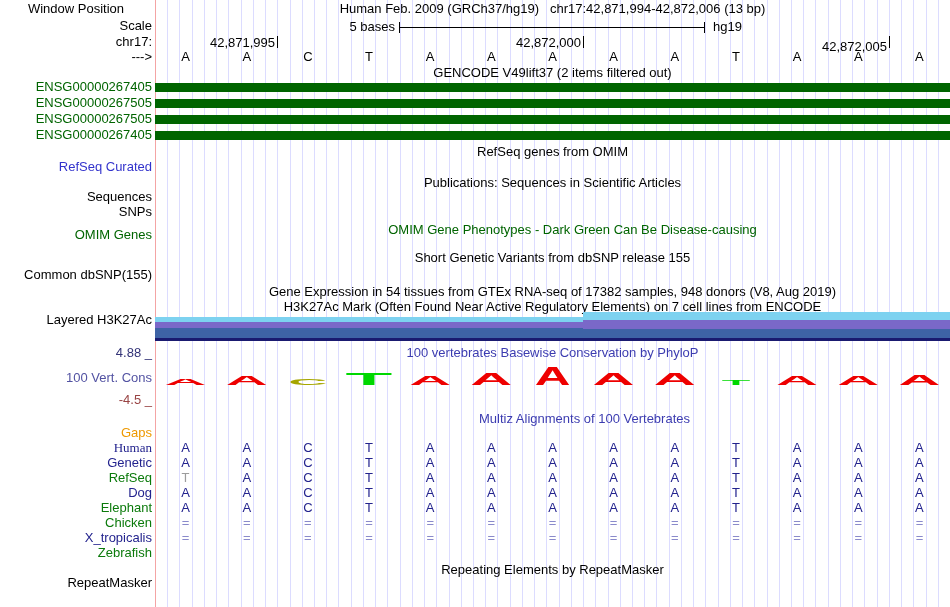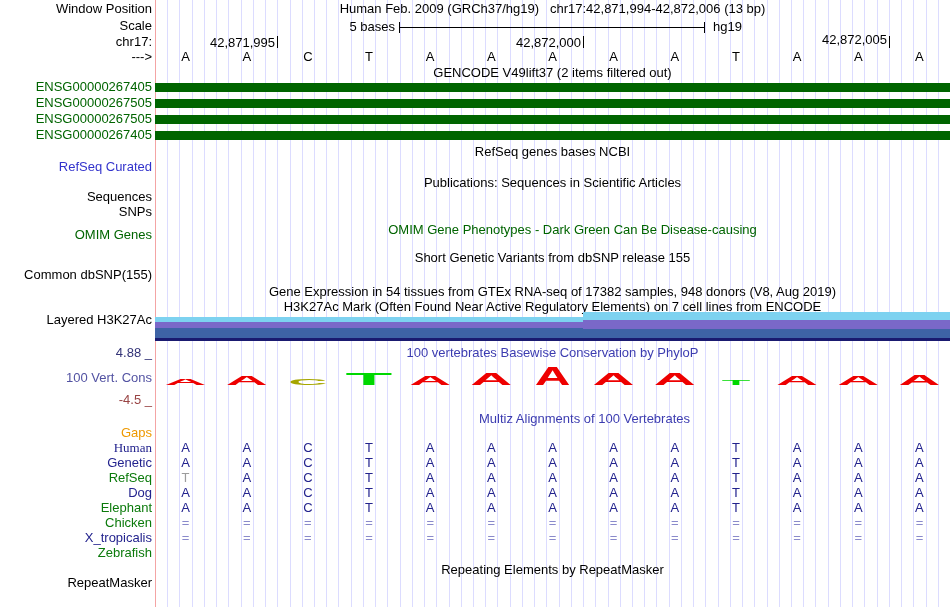--- a/index.html
+++ b/index.html
@@ -27,55 +27,55 @@
   <div id="grid"></div>
   <div id="guide"></div>
 
   <div class="abs ticklabel" style="left:300px;top:20px;width:95px;">5 bases</div>
   <div id="scale-hline"></div>
   <div id="scale-tick-l"></div>
   <div id="scale-tick-r"></div>
   <div class="abs" style="left:713px;top:20px;line-height:13px;">hg19</div>
 
   <div id="labels-layer">
-      <div class="lbl" style="top: 2px; color: rgb(0, 0, 0);">Window Position</div>
+      <div class="lbl" style="top: 2px; color: rgb(0, 0, 0); text-align: center;">Window Position</div>
       <div class="lbl" style="top: 19px; color: rgb(0, 0, 0);">Scale</div>
       <div class="lbl" style="top: 35px; color: rgb(0, 0, 0);">chr17:</div>
       <div class="lbl" style="top: 50px; color: rgb(0, 0, 0);">---&gt;</div>
       <div class="lbl" style="top: 160px; color: rgb(51, 51, 204);">RefSeq Curated</div>
       <div class="lbl" style="top: 190px; color: rgb(0, 0, 0);">Sequences</div>
       <div class="lbl" style="top: 205px; color: rgb(0, 0, 0);">SNPs</div>
       <div class="lbl" style="top: 228px; color: rgb(0, 100, 0);">OMIM Genes</div>
       <div class="lbl" style="top: 268px; color: rgb(0, 0, 0);">Common dbSNP(155)</div>
       <div class="lbl" style="top: 313px; color: rgb(0, 0, 0);">Layered H3K27Ac</div>
       <div class="lbl" style="top: 346px; color: rgb(51, 51, 119);">4.88 _</div>
       <div class="lbl" style="top: 371px; color: rgb(82, 82, 162);">100 Vert. Cons</div>
       <div class="lbl" style="top: 393px; color: rgb(153, 68, 68);">-4.5 _</div>
       <div class="lbl" style="top: 576px; color: rgb(0, 0, 0);">RepeatMasker</div>
     </div>
   <div id="center-layer">
       <div class="cline" style="top: 2px; color: rgb(0, 0, 0);">Human Feb. 2009 (GRCh37/hg19)   chr17:42,871,994-42,872,006 (13 bp)</div>
       <div class="cline" style="top: 66px; color: rgb(0, 0, 0);">GENCODE V49lift37 (2 items filtered out)</div>
-      <div class="cline" style="top: 145px; color: rgb(0, 0, 0);">RefSeq genes bases NCBI</div>
+      <div class="cline" style="top: 145px; color: rgb(0, 0, 0);">RefSeq genes from OMIM</div>
       <div class="cline" style="top: 176px; color: rgb(0, 0, 0);">Publications: Sequences in Scientific Articles</div>
       <div class="cline" style="top: 223px; color: rgb(0, 100, 0); margin-left: 20px;">OMIM Gene Phenotypes - Dark Green Can Be Disease-causing</div>
       <div class="cline" style="top: 251px; color: rgb(0, 0, 0);">Short Genetic Variants from dbSNP release 155</div>
       <div class="cline" style="top: 285px; color: rgb(0, 0, 0);">Gene Expression in 54 tissues from GTEx RNA-seq of 17382 samples, 948 donors (V8, Aug 2019)</div>
       <div class="cline" style="top: 300px; color: rgb(0, 0, 0);">H3K27Ac Mark (Often Found Near Active Regulatory Elements) on 7 cell lines from ENCODE</div>
       <div class="cline" style="top: 346px; color: rgb(60, 60, 176);">100 vertebrates Basewise Conservation by PhyloP</div>
       <div class="cline" style="top: 412px; color: rgb(60, 60, 176); padding-left: 32px;">Multiz Alignments of 100 Vertebrates</div>
       <div class="cline" style="top: 563px; color: rgb(0, 0, 0);">Repeating Elements by RepeatMasker</div>
     </div>
   <div id="ruler-layer">
       <div class="tick" style="left: 277px; top: 36px;"></div>
       <div class="ticklabel" style="right: 675px; top: 36px;">42,871,995</div>
       <div class="tick" style="left: 583px; top: 36px;"></div>
       <div class="ticklabel" style="right: 369px; top: 36px;">42,872,000</div>
       <div class="tick" style="left: 889px; top: 36px;"></div>
-      <div class="ticklabel" style="right: 63px; top: 33px;">42,872,005</div>
+      <div class="ticklabel" style="right: 63px; top: 40px;">42,872,005</div>
     </div>
   <div id="bases-layer">
       <div class="col-letter" style="left: 185.577px; top: 50px;">A</div>
       <div class="col-letter" style="left: 246.731px; top: 50px;">A</div>
       <div class="col-letter" style="left: 307.885px; top: 50px;">C</div>
       <div class="col-letter" style="left: 369.038px; top: 50px;">T</div>
       <div class="col-letter" style="left: 430.192px; top: 50px;">A</div>
       <div class="col-letter" style="left: 491.346px; top: 50px;">A</div>
       <div class="col-letter" style="left: 552.5px; top: 50px;">A</div>
       <div class="col-letter" style="left: 613.654px; top: 50px;">A</div>

